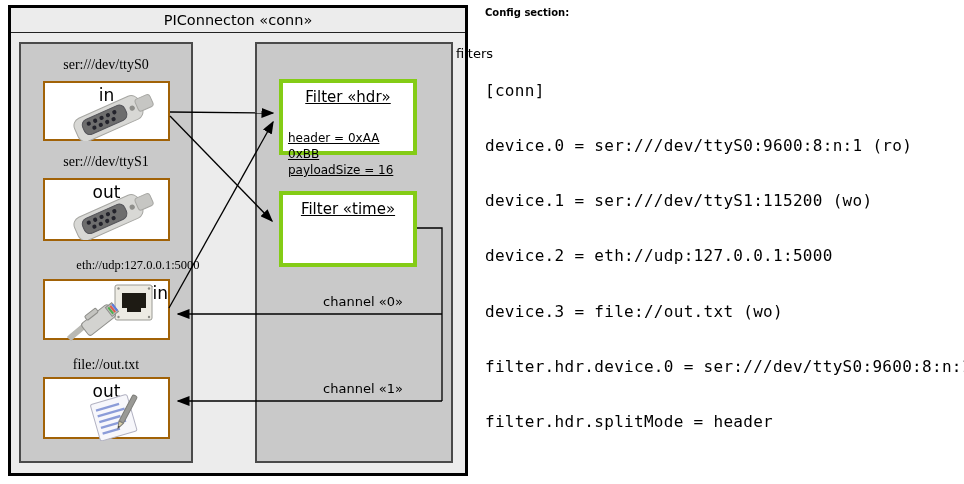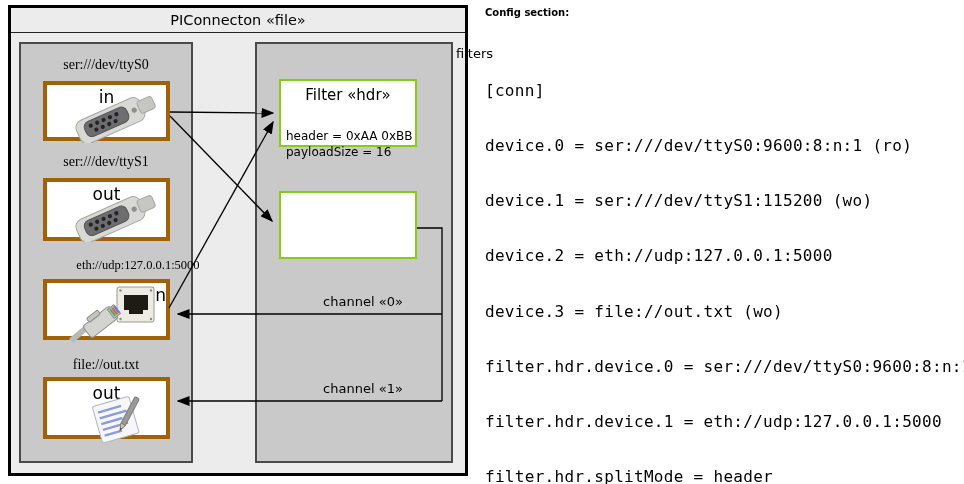--- a/index.html
+++ b/index.html
@@ -22,32 +22,32 @@
     box-sizing:border-box;
   }
   .devices-panel { left:19px; top:42px; width:174px; height:421px; }
   .filters-panel { left:255px; top:42px; width:198px; height:421px; }
   .filters-title { position:absolute; left:255px; top:46px; width:238px; text-align:right; font-size:13px; }
   
   .dev-label { position:absolute; left:19px; width:174px; text-align:center; font-size:14px;font-family:Liberation Serif, serif; }
   .dev-label.small { font-size:12.5px;padding-left:32px; }
   .devbox {
     position:absolute; left:43px; width:127px; background:#ffffff;
-    border:4px solid #a16207; box-sizing:border-box;
+    border:2px solid #a16207; box-sizing:border-box;
   }
   .port {
     position:absolute; top:2px; left:0; width:100%; text-align:center;
     font-size:17px; line-height:20px;
   }
   .port.corner { text-align:right; padding-left:6px; box-sizing:border-box; }
   .devicon { position:absolute; }
   
   .filterbox {
-    position:absolute; left:279px; width:138px; height:68px;
-    background:#ffffff; border:2px solid #84cc16; box-sizing:border-box;
+    position:absolute; left:279px; width:138px; height:76px;
+    background:#ffffff; border:4px solid #84cc16; box-sizing:border-box;text-decoration:underline;
   }
   .filter-title { margin-top:5px; text-align:center; font-size:15px; }
   .filter-props { margin:24px 0 0 5px; font-size:12px; line-height:16px; }
   
   .channel-label { position:absolute; left:295px; width:136px; text-align:center; font-size:13px; }
   
   .wires { position:absolute; left:0; top:0; pointer-events:none; }
   
   .config-heading {
     position:absolute; left:485px; top:7px; font-size:10px; font-weight:bold;
@@ -58,21 +58,21 @@
     font-family:"DejaVu Sans Mono", monospace; font-size:16px;
     line-height:18.4px; letter-spacing:0.3px; white-space:pre;
   }
 </style>
 </head>
 <body>
 
 <div class="canvas">
 
   <div class="outer">
-    <div class="outer-title">PIConnecton «file»</div>
+    <div class="outer-title">PIConnecton «conn»</div>
   </div>
 
   <div class="panel devices-panel"></div>
 
   <div class="panel filters-panel"></div>
   <div class="filters-title">filters</div>
 
   <div class="dev-label" style="top:57px">ser:///dev/ttyS0</div>
   <div class="devbox" style="top:81px; height:60px">
     <div class="port">in</div>
@@ -168,20 +168,21 @@
 
   <div class="filterbox" style="top:79px">
     <div class="filter-title">Filter «hdr»</div>
     <div class="filter-props">
       <div>header = 0xAA 0xBB</div>
       <div>payloadSize = 16</div>
     </div>
   </div>
 
   <div class="filterbox" style="top:191px">
+    <div class="filter-title">Filter «time»</div>
   </div>
 
   <div class="channel-label" style="top:294px">channel «0»</div>
   <div class="channel-label" style="top:381px">channel «1»</div>
 
   <svg class="wires" width="964" height="484" viewBox="0 0 964 484">
     <defs>
       <marker id="arr" markerUnits="userSpaceOnUse" markerWidth="13" markerHeight="10" refX="11.5" refY="5" orient="auto">
         <path d="M0,0 L13,5 L0,10 Z" fill="#000"></path>
       </marker>
@@ -197,21 +198,20 @@
   </svg>
 
   <div class="config-heading">Config section:</div>
   <div class="config-lines">
     <div>[conn]</div>
     <div>device.0 = ser:///dev/ttyS0:9600:8:n:1 (ro)</div>
     <div>device.1 = ser:///dev/ttyS1:115200 (wo)</div>
     <div>device.2 = eth://udp:127.0.0.1:5000</div>
     <div>device.3 = file://out.txt (wo)</div>
     <div>filter.hdr.device.0 = ser:///dev/ttyS0:9600:8:n:1</div>
-    <div>filter.hdr.device.1 = eth://udp:127.0.0.1:5000</div>
     <div>filter.hdr.splitMode = header</div>
     
     
     
     
     
     
     
     
     

